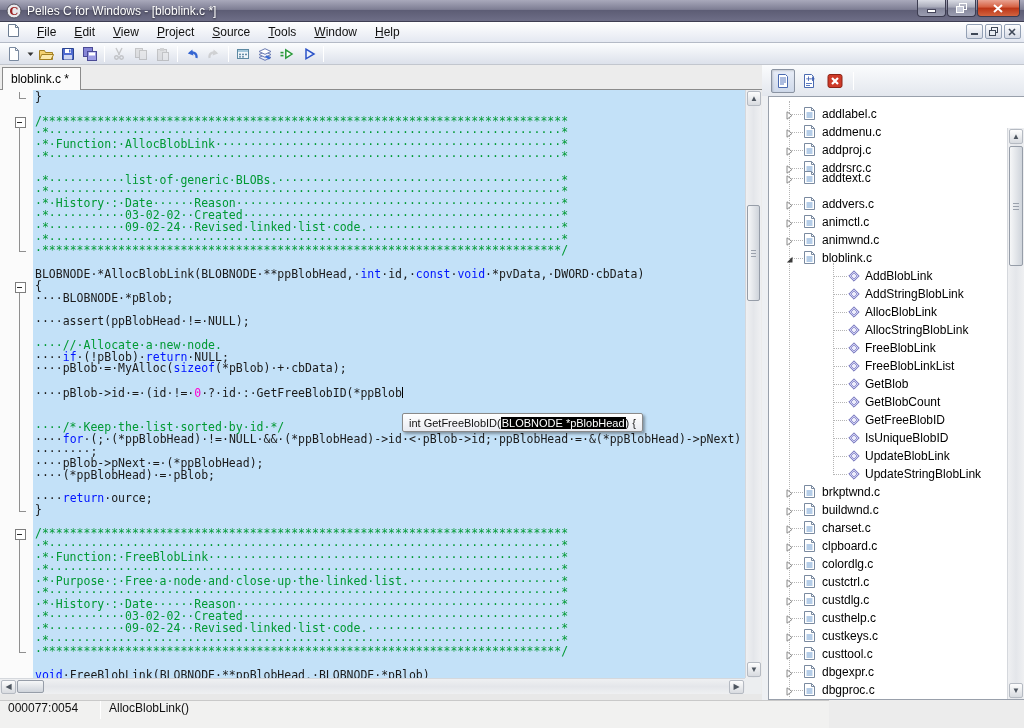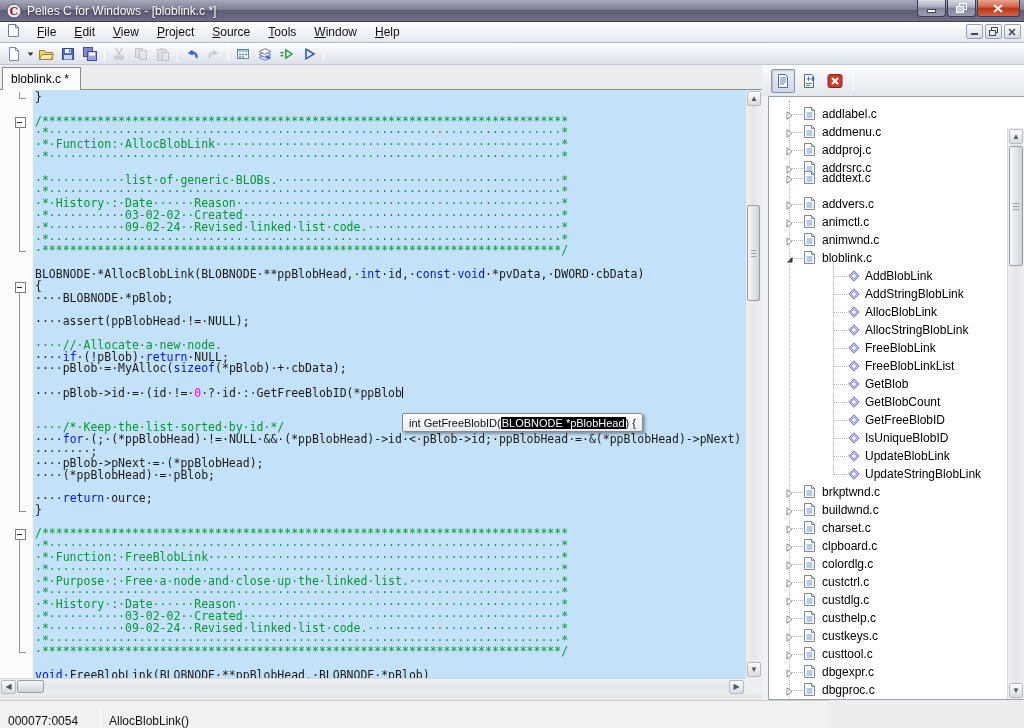--- a/index.html
+++ b/index.html
@@ -103,21 +103,21 @@
   .tw-fileicon{position:absolute;left:34px;top:1px;}
   .tw-diamond{position:absolute;left:79px;top:3px;}
   .tw-label{position:absolute;left:53px;top:2px;font-size:12px;color:#000;white-space:nowrap;}
   .tw-label.fn{left:96px;}
 
   
   #tree-scroll{position:absolute;right:0;top:31px;width:17px;bottom:0;}
 
   
   #statusbar{position:absolute;left:0;top:700px;width:829px;height:28px;
-    background:#f1f1f0;border-top:1px solid #c9c9c9;display:flex;align-items:flex-end;}
+    background:#f1f1f0;border-top:1px solid #c9c9c9;display:flex;align-items:flex-start;}
   .status-cell{padding:0 8px;color:#111;font-size:12px;}
   .status-sep{width:1px;height:18px;background:#c6c6c6;border-right:1px solid #fff;}
   #status-pos{width:100px;}
 </style>
 </head>
 <body>
 
 <div id="window">
 
   <div id="titlebar">

